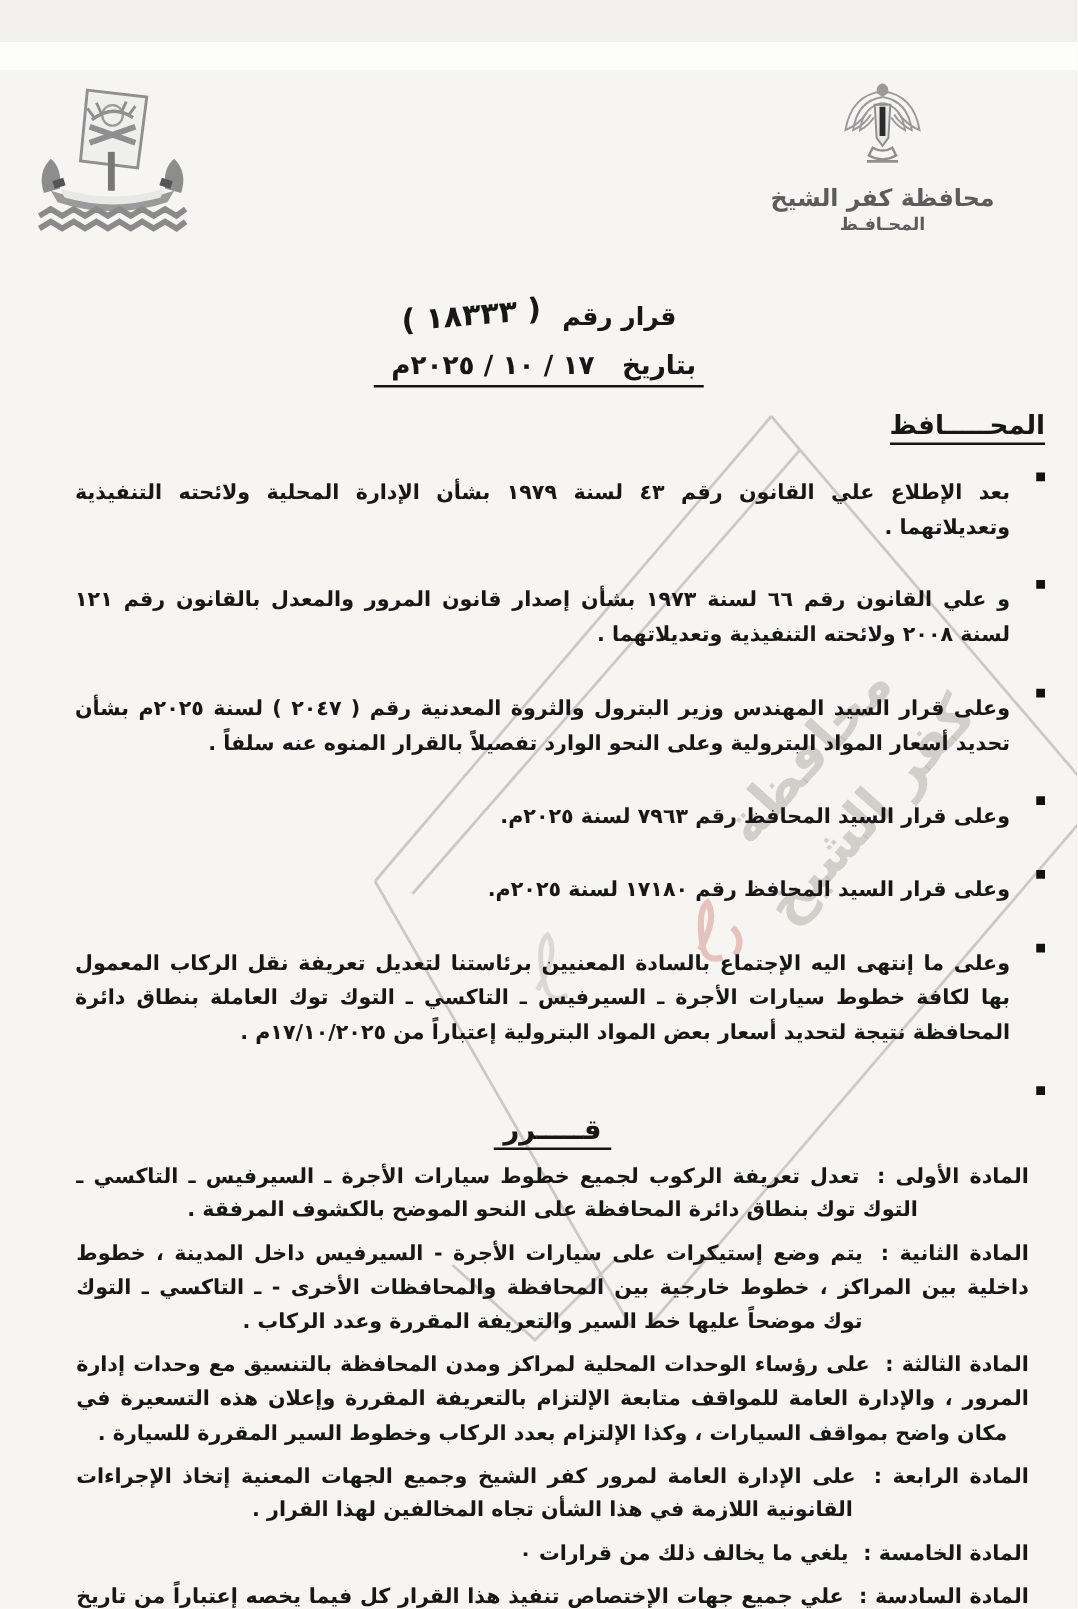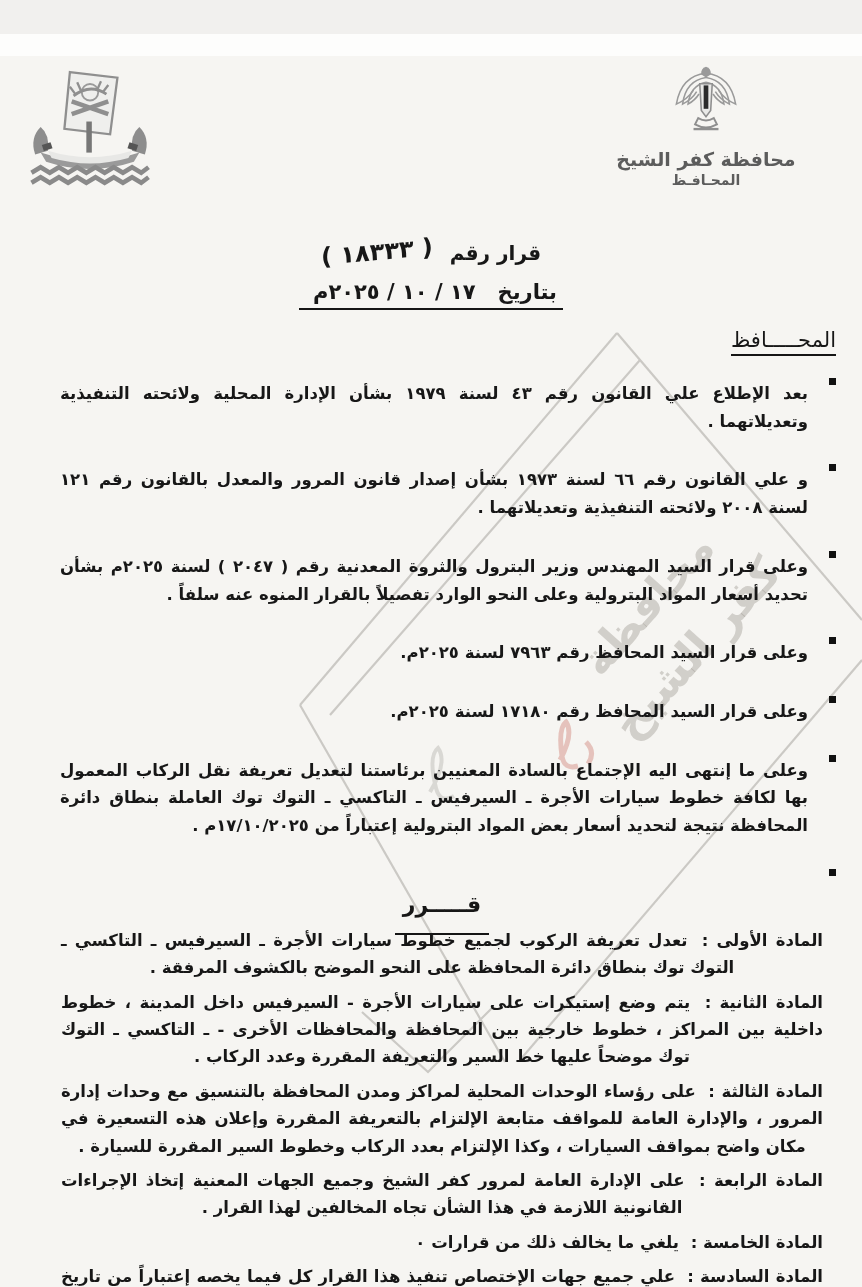--- a/index.html
+++ b/index.html
@@ -30,28 +30,28 @@
   .gov-name{font-size:19px;font-weight:bold;color:#5c5c5c;margin-top:4px;letter-spacing:0px;}
   .gov-office{font-size:14px;font-weight:bold;color:#5c5c5c;margin-top:2px;}
   
   .decree-block{position:relative;z-index:2;text-align:center;margin-top:28px;}
   .decree-no{font-size:20px;font-weight:bold;}
   .decree-no .hand{display:inline-block;transform:rotate(-5deg) skewX(-4deg);font-size:24px;letter-spacing:3px;margin-right:10px;}
   .decree-date{display:inline-block;margin-top:14px;font-size:21px;font-weight:bold;
     border-bottom:2.5px solid #151515;padding:0 6px 4px 14px;letter-spacing:1px;}
   
   .col{position:relative;z-index:2;margin:18px 26px 0 48px;}
-  .sec-head{font-size:21px;font-weight:normal;display:inline-block;
+  .sec-head{font-size:21px;font-weight:bold;display:inline-block;
     border-bottom:2.5px solid #151515;padding-bottom:2px;margin-bottom:12px;}
   .bullets{margin:0;padding:0;list-style:none;}
   .bullets li{display:flex;gap:9px;margin-bottom:7px;}
   .sq{flex:0 0 auto;width:7px;height:7px;background:#111;margin-top:10px;}
   .bullets p{margin:12px;font-size:16.5px;font-weight:bold;line-height:1.68;text-align:justify;}
   .qarrar{ text-align:center;margin:16px 0 10px;}
-  .qarrar span{font-size:22px;font-weight:bold;border-bottom:2.5px solid #151515;padding:0 8px 16px;margin-top:44px;}
+  .qarrar span{font-size:22px;font-weight:bold;border-bottom:2.5px solid #151515;padding:0 8px 1px;margin-top:44px;}
   .article{margin:0 13px 7px;font-size:16.5px;font-weight:bold;line-height:1.66;text-align:justify;}
   .article.center-last{text-align-last:center;}
   .article .lbl{margin-left:6px;}
   
   .footer{position:relative;z-index:2;height:170px;margin-top:6px;}
   .issued{position:absolute;top:6px;right:154px;font-size:14px;font-weight:bold;}
   .issued .d{margin-right:40px;letter-spacing:1px;}
   .clerk{position:absolute;top:30px;right:64px;font-size:12px;color:#8d8d8d;transform:rotate(-4deg);}
   .sig-title{position:absolute;top:8px;left:70px;font-size:21px;font-weight:bold;transform:rotate(-2deg);}
   .rank{position:absolute;top:62px;left:386px;font-size:18px;font-weight:bold;}

